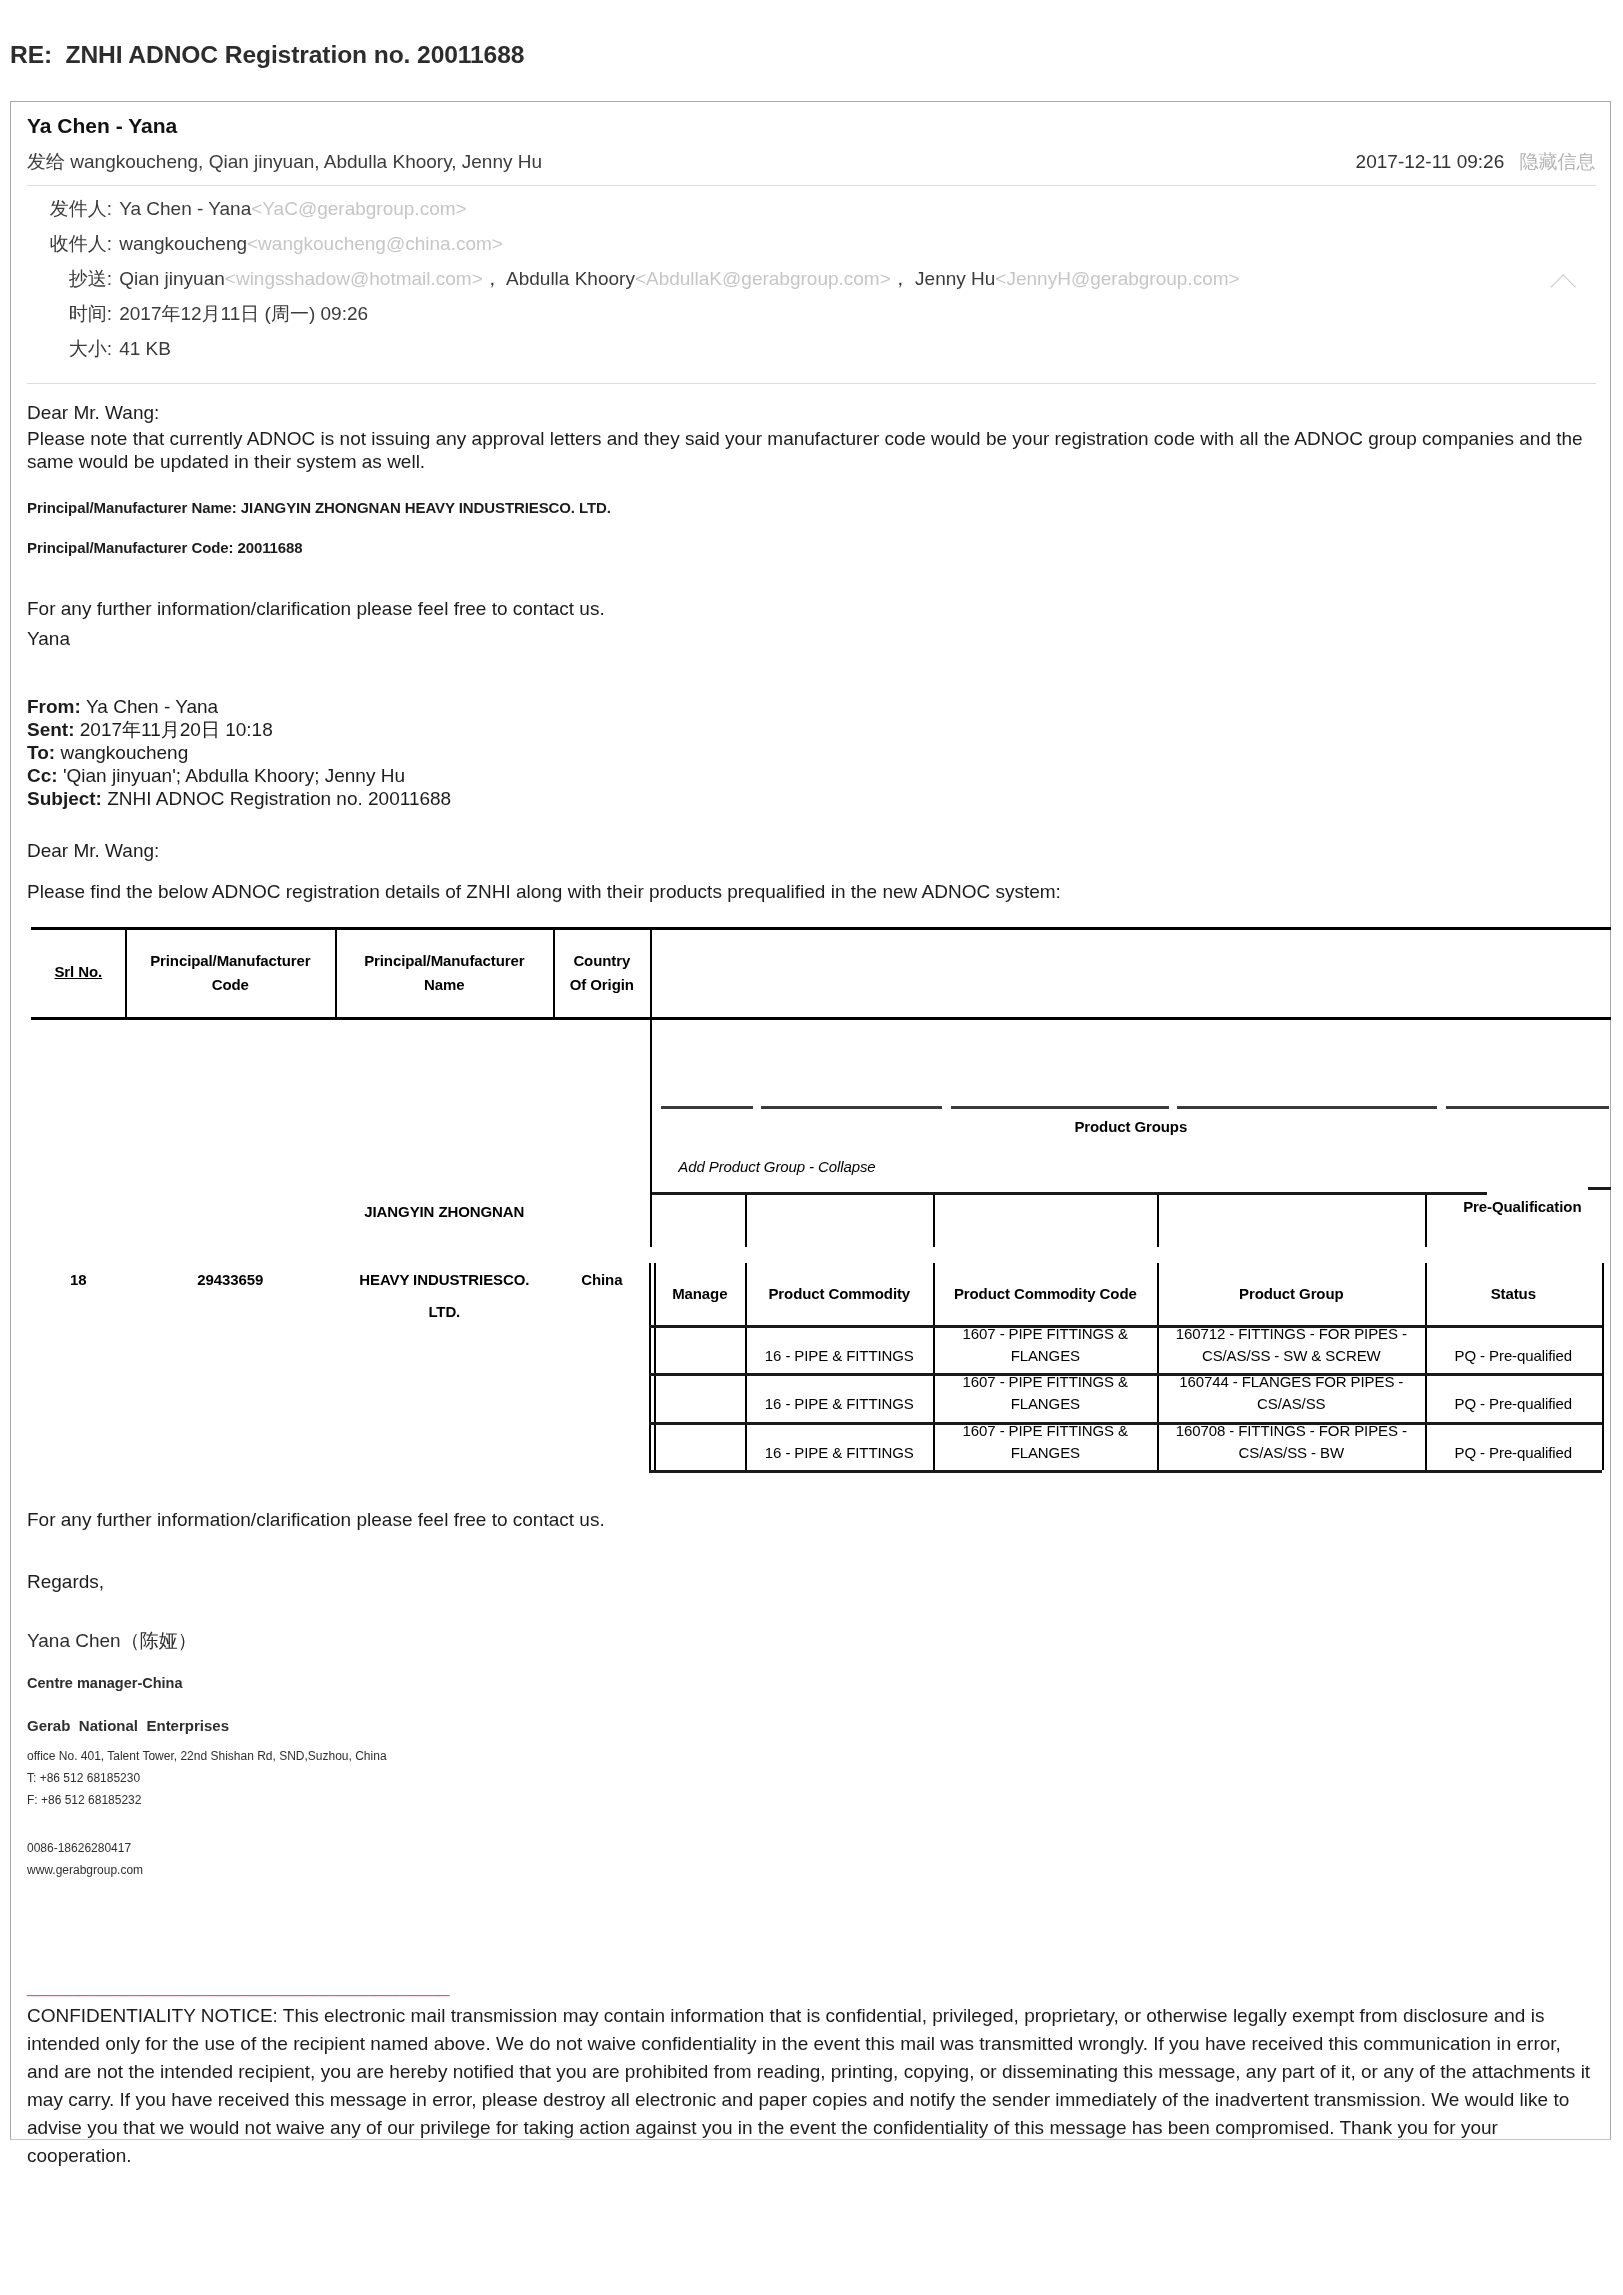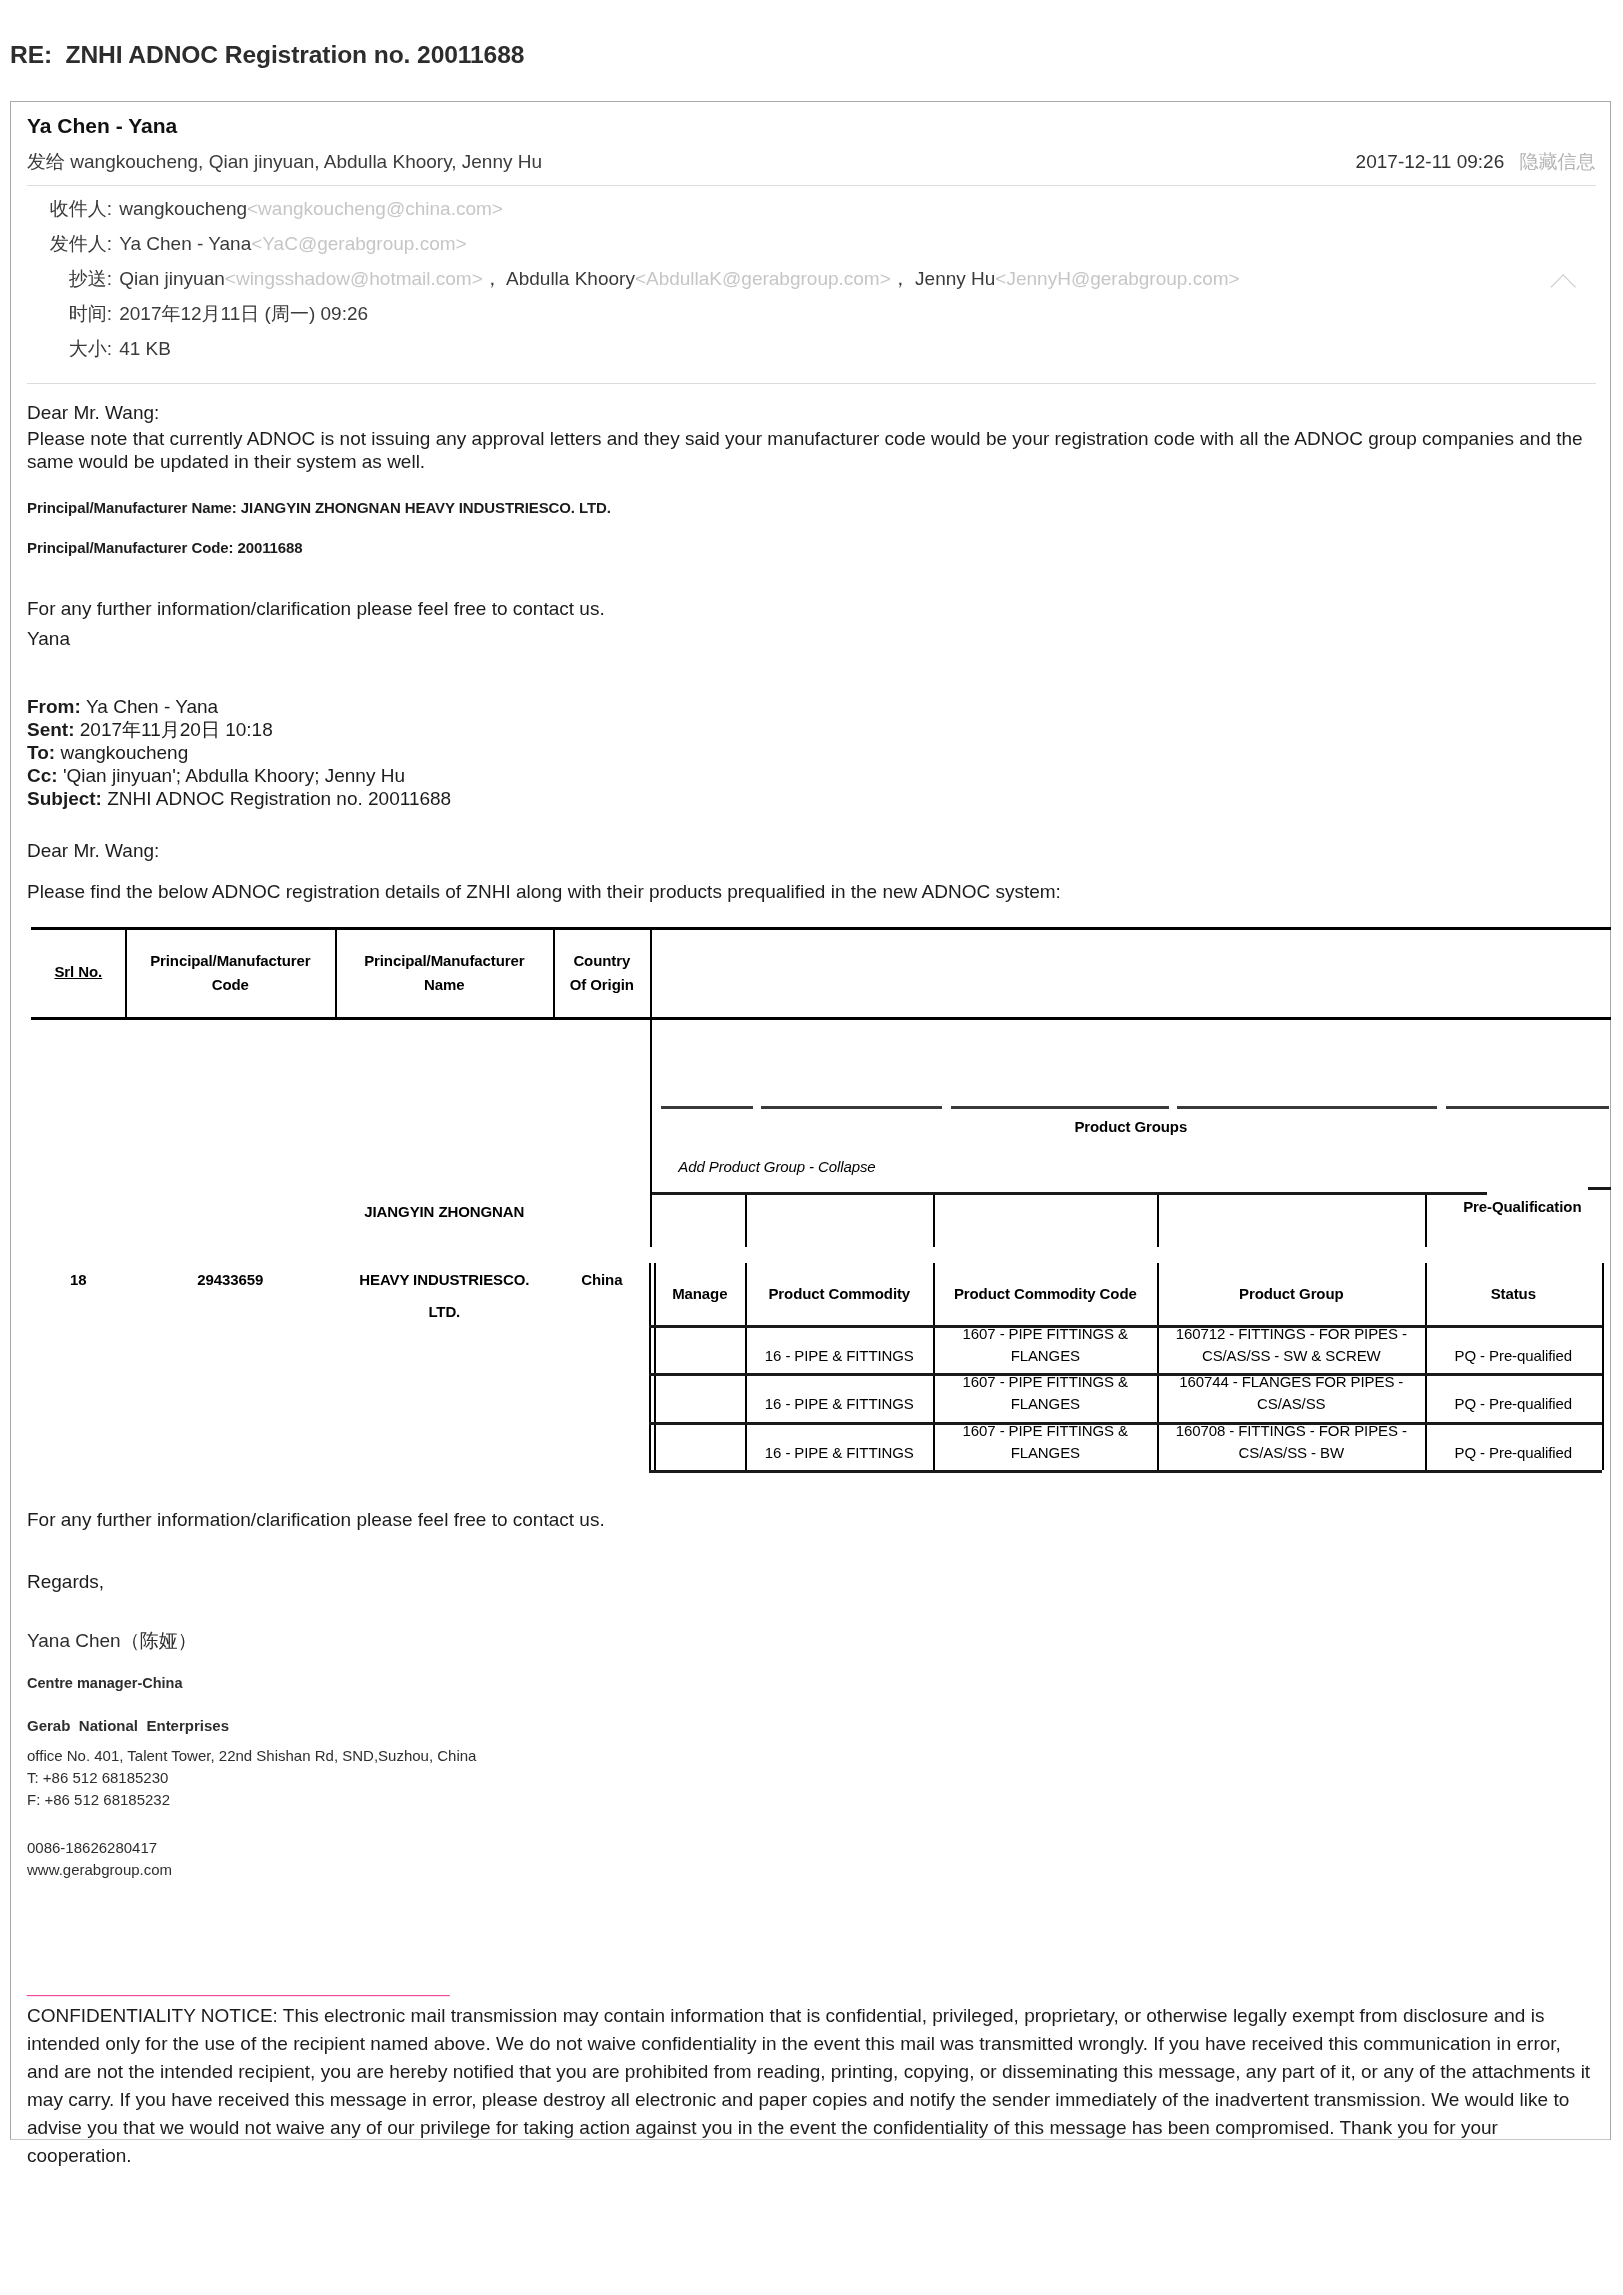--- a/index.html
+++ b/index.html
@@ -57,21 +57,21 @@
   .dcell{position:absolute;display:flex;align-items:flex-end;justify-content:center;
          text-align:center;font-weight:normal;padding-bottom:5px;box-sizing:border-box;
          line-height:22.4px;}
   .ml{white-space:pre-line;}
   .link-plain{position:absolute;font-weight:normal;}
 
   
   .sig-name{margin-top:29px;font-size:19px;color:#2e2e2e;line-height:29px;}
   .sig-title{margin-top:20px;font-size:14.5px;font-weight:bold;color:#2e2e2e;}
   .sig-company{margin-top:26px;font-size:15px;font-weight:bold;word-spacing:4.3px;color:#2e2e2e;}
-  .sig-small{font-size:15px;line-height:22px;color:#2e2e2e;}
+  .sig-small{font-size:12px;line-height:22px;color:#2e2e2e;}
   .sig-addr{margin-top:11.6px;}
   .sig-mobile{margin-top:26px;}
   .sep-line{margin-top:94px;font-size:19px;letter-spacing:0;color:#ec4899;}
   .confidential{margin-top:4.3px;font-size:19px;line-height:28px;max-width:1587px;}
   .pad-bottom{height:87px;}
 </style>
 </head>
 <body>
 
 <div class="page-title">RE:  ZNHI ADNOC Registration no. 20011688</div>
@@ -88,29 +88,29 @@
       <div class="to-right">
         <span class="date-text">2017-12-11 09:26</span>
         <span class="hide-info">隐藏信息</span>
       </div>
     </div>
 
     <div class="divider"></div>
 
     <div class="meta">
       <div class="meta-row">
+        <span class="meta-label">发件人:</span>
+        <span class="meta-val">
+          <span class="dark">Ya Chen - Yana</span><span class="gray">&lt;YaC@gerabgroup.com&gt;</span>
+        </span>
+      </div>
+      <div class="meta-row">
         <span class="meta-label">收件人:</span>
         <span class="meta-val">
           <span class="dark">wangkoucheng</span><span class="gray">&lt;wangkoucheng@china.com&gt;</span>
-        </span>
-      </div>
-      <div class="meta-row">
-        <span class="meta-label">发件人:</span>
-        <span class="meta-val">
-          <span class="dark">Ya Chen - Yana</span><span class="gray">&lt;YaC@gerabgroup.com&gt;</span>
         </span>
       </div>
       <div class="meta-row">
         <span class="meta-label">抄送:</span>
         <span class="meta-val">
           <span class="dark">Qian jinyuan</span><span class="gray">&lt;wingsshadow@hotmail.com&gt;</span><span class="dark">，  </span><span class="dark">Abdulla Khoory</span><span class="gray">&lt;AbdullaK@gerabgroup.com&gt;</span><span class="dark">，  </span><span class="dark">Jenny Hu</span><span class="gray">&lt;JennyH@gerabgroup.com&gt;</span>
         </span>
       </div>
       <div class="meta-row">
         <span class="meta-label">时间:</span>

